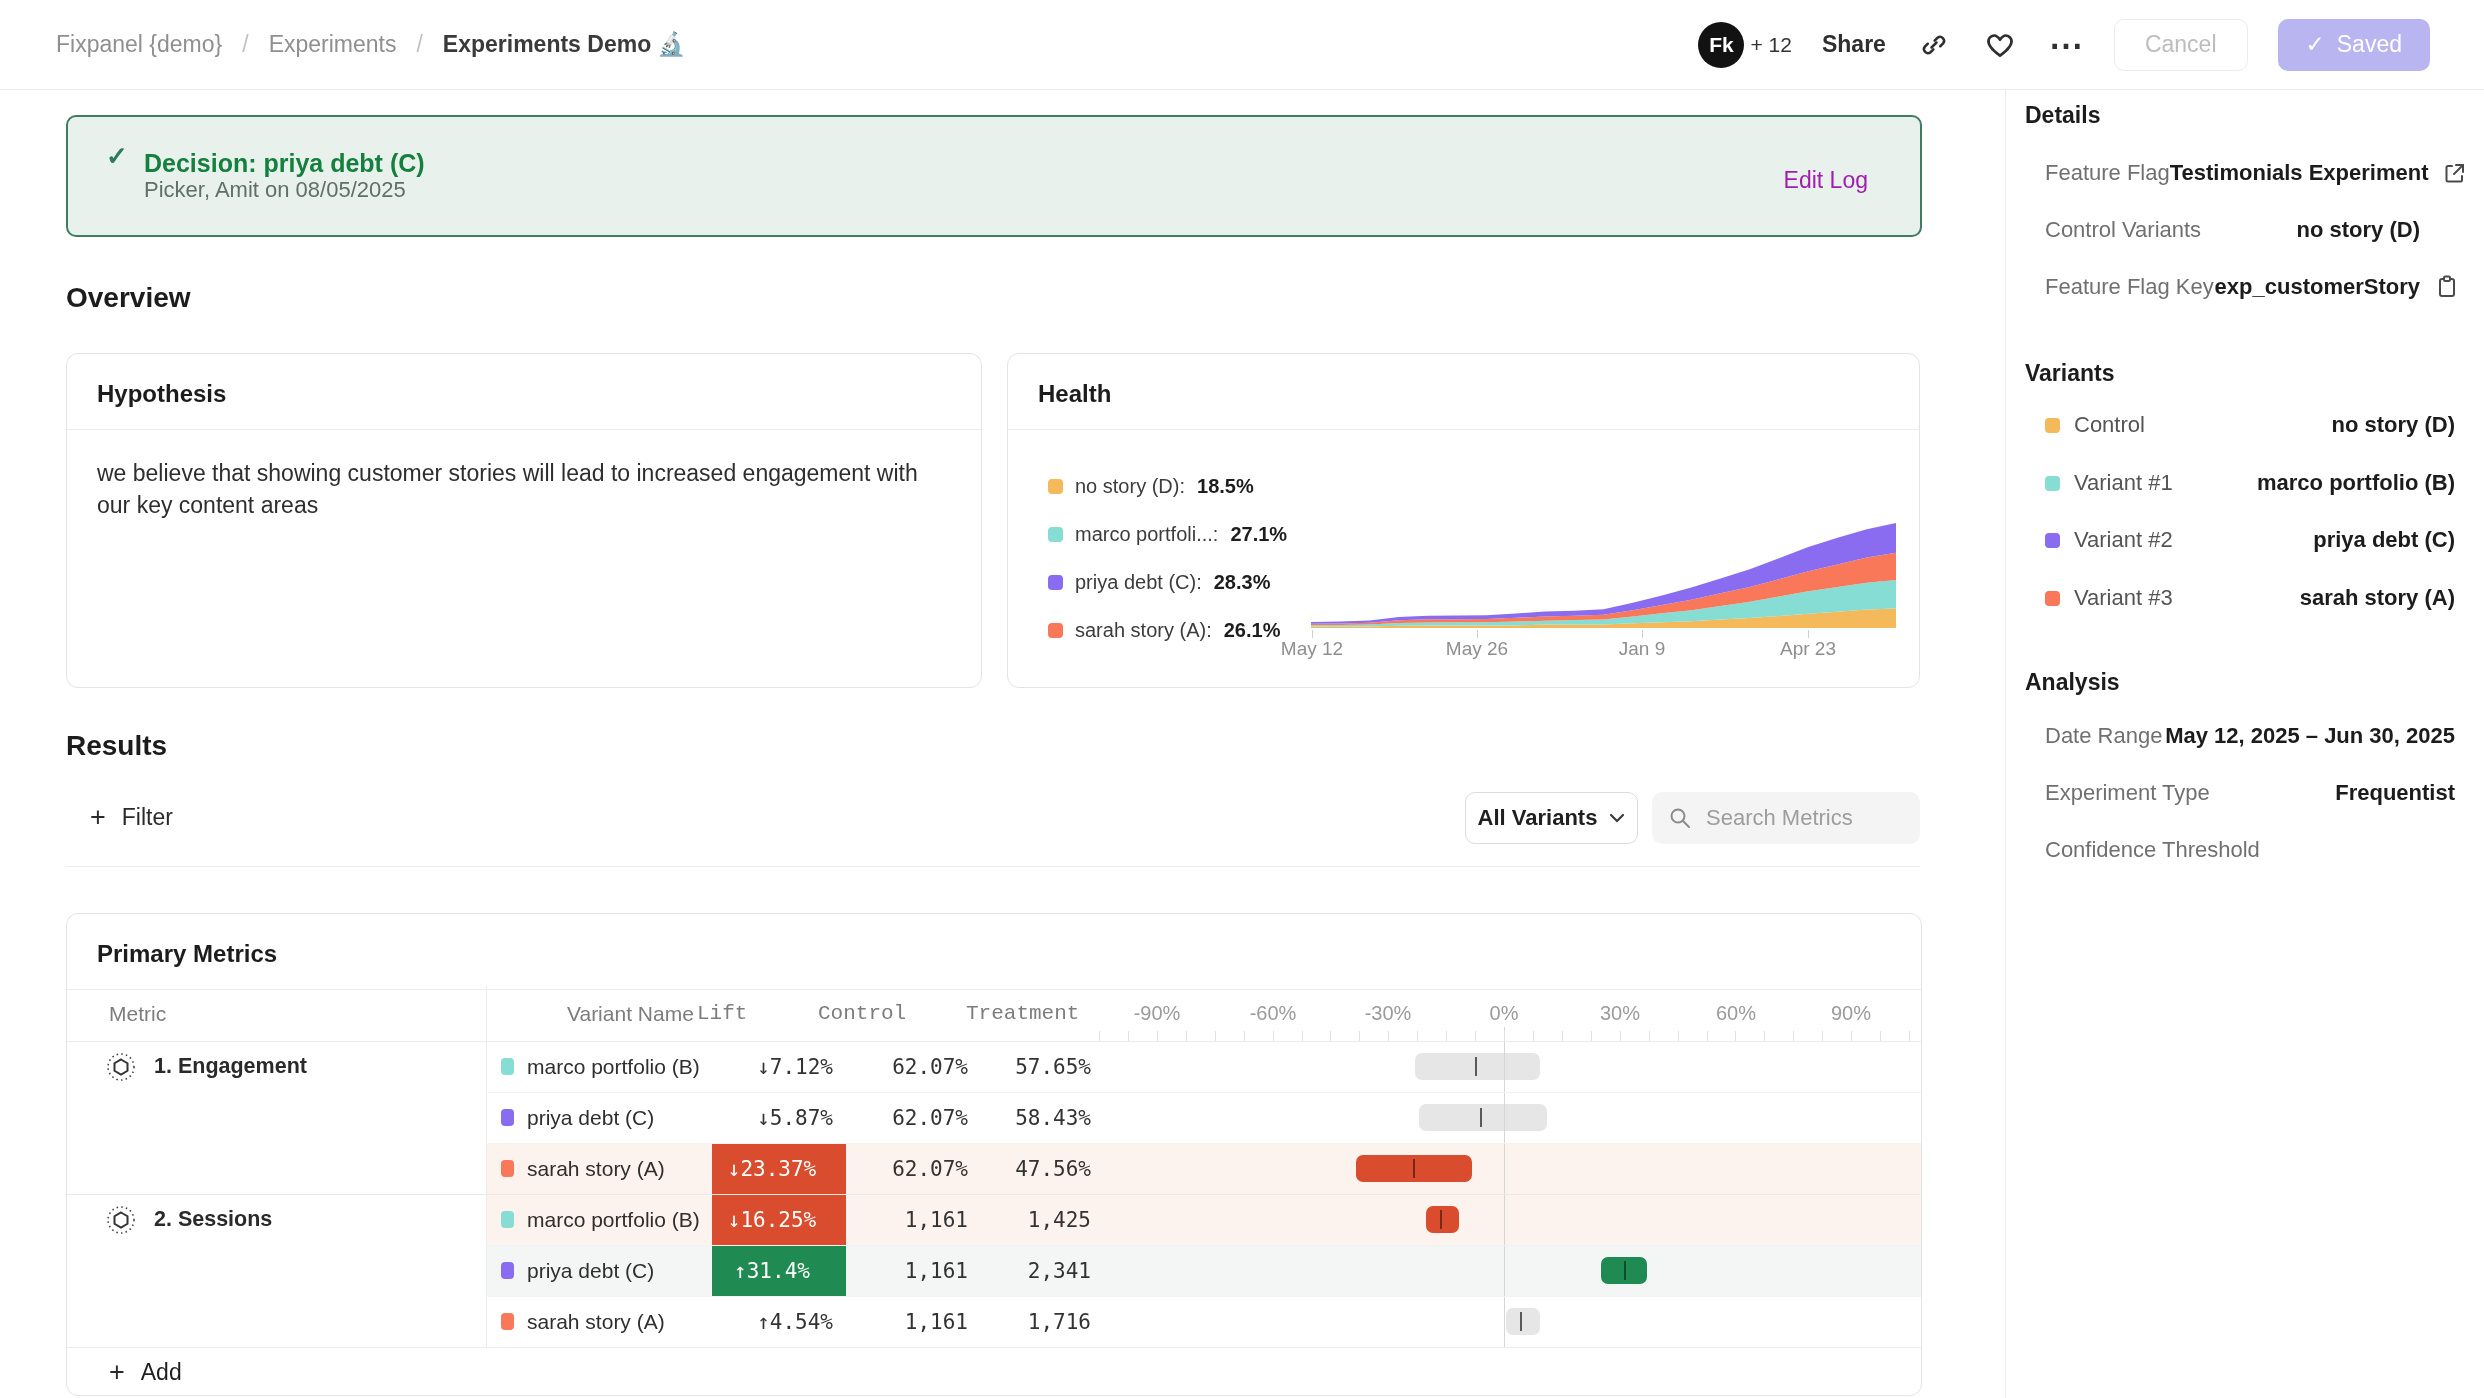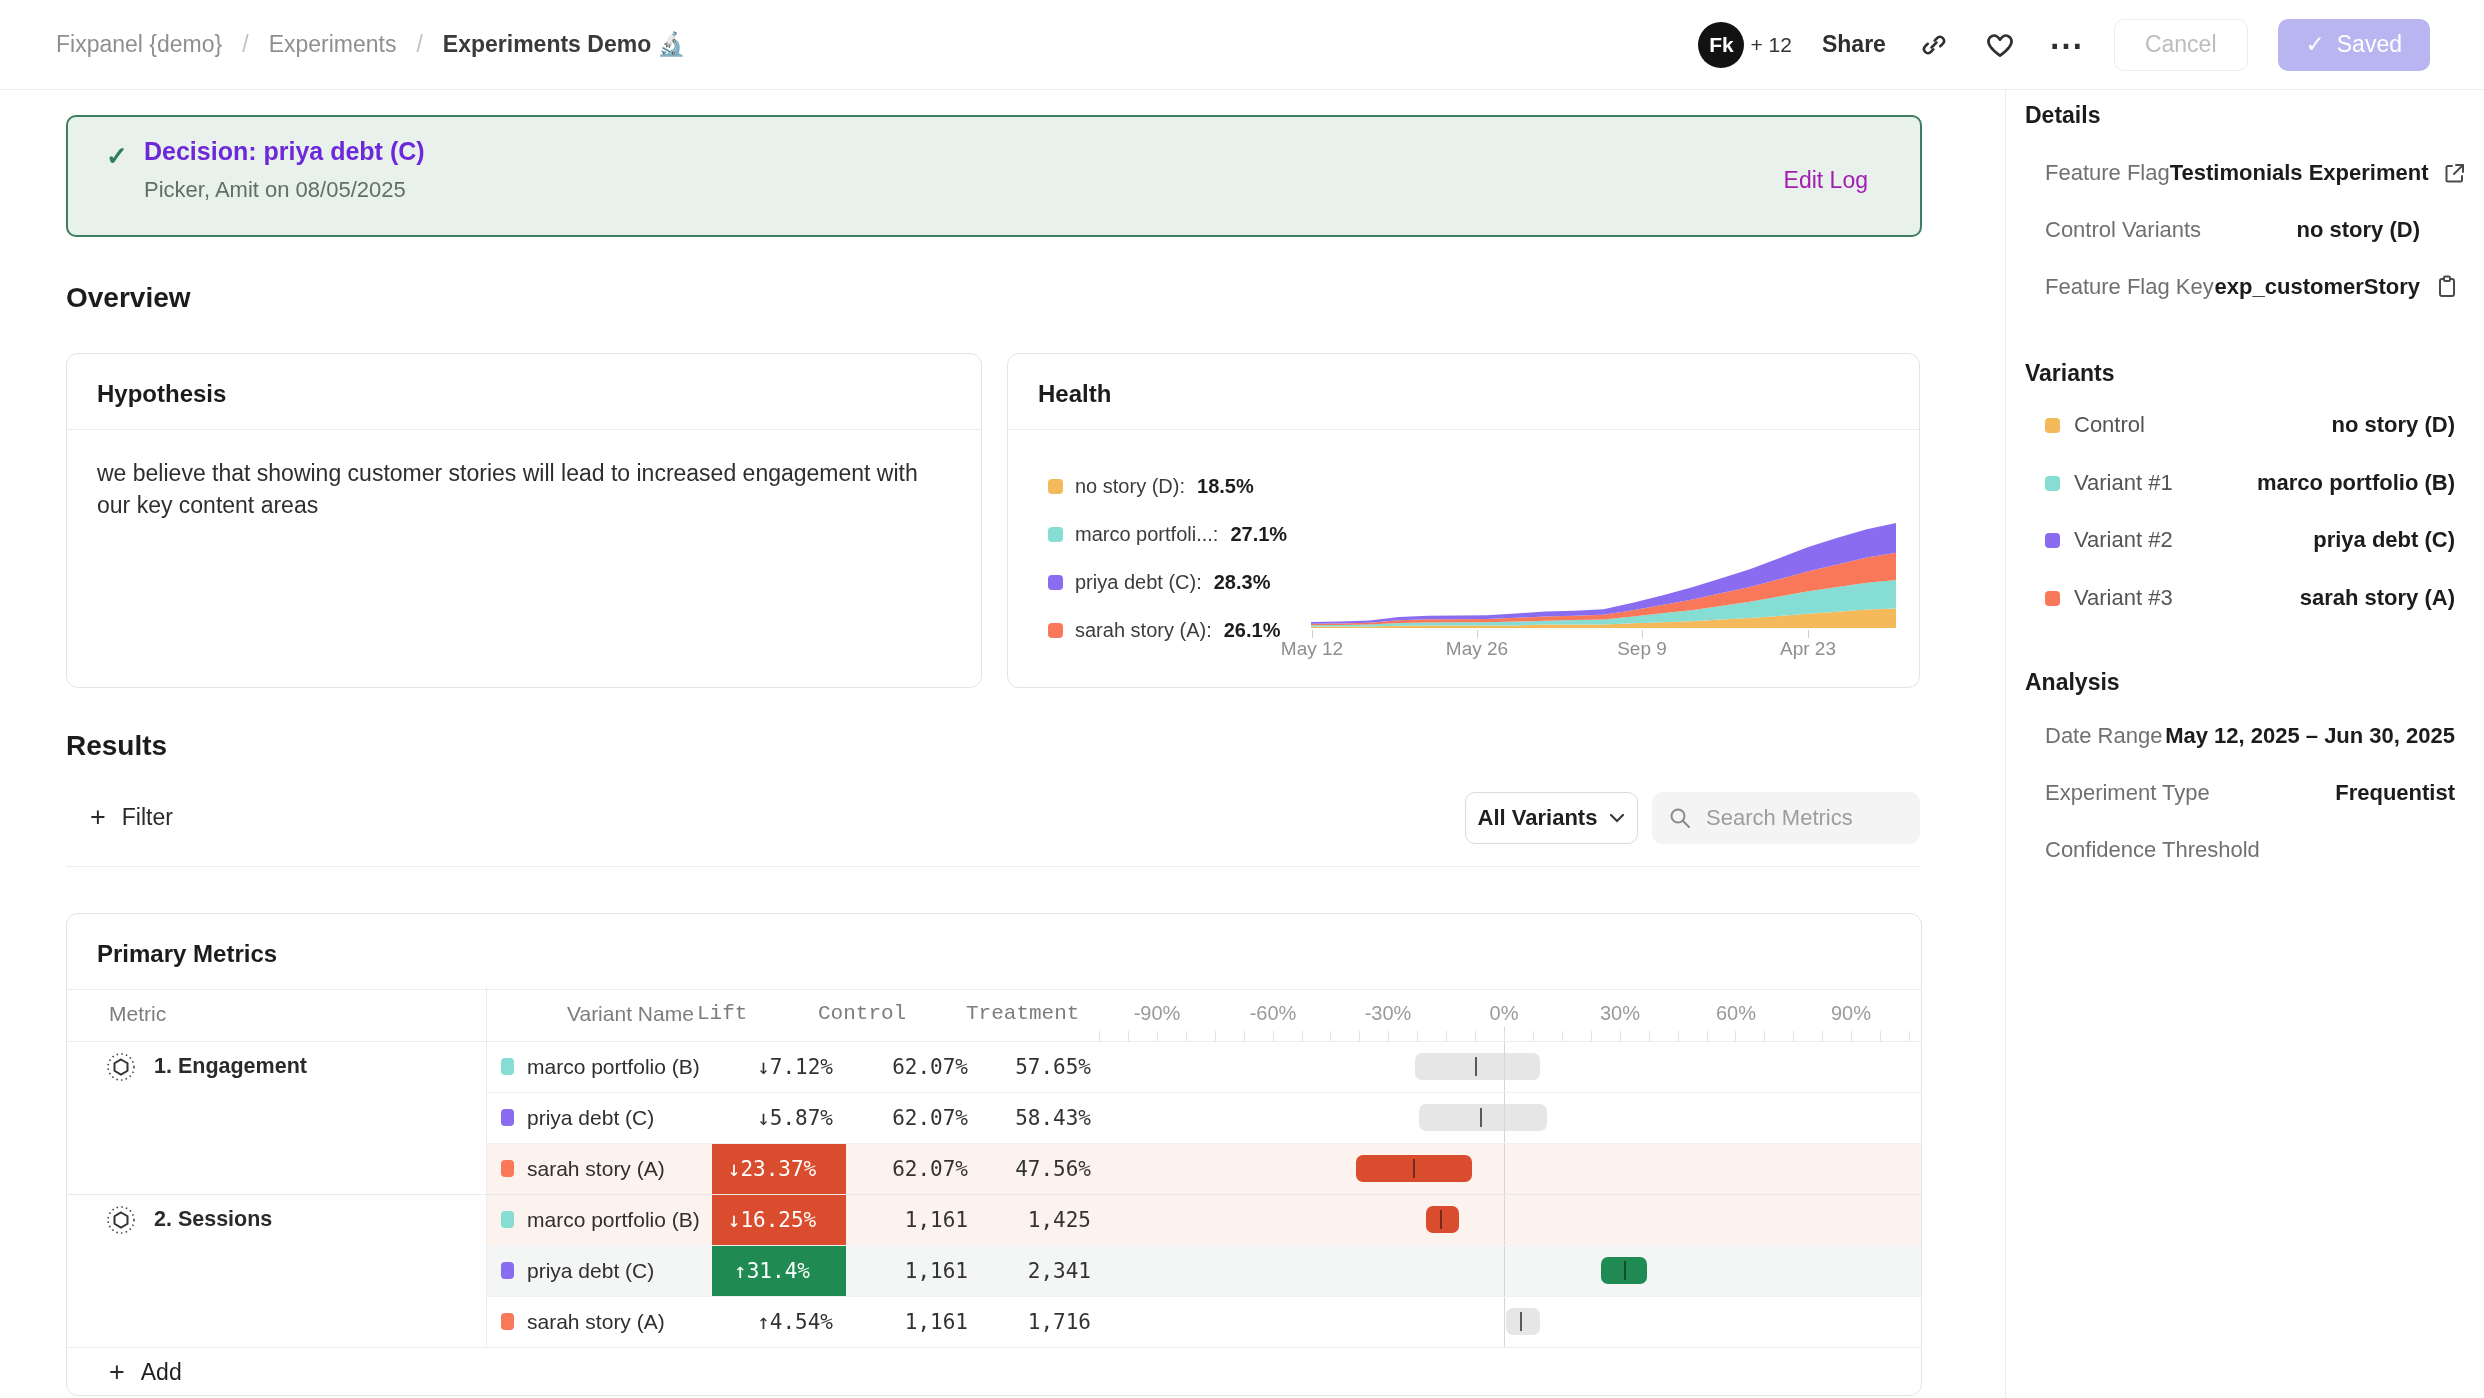--- a/index.html
+++ b/index.html
@@ -25,21 +25,21 @@
   .btn-saved{height:52px;padding:0 28px;border:none;border-radius:10px;color:#fff;
       font-size:23px;font-family:inherit;display:flex;align-items:center;gap:12px;cursor:pointer;}
 
   
   .sidebar-divider{position:absolute;left:2005px;top:89px;width:1px;height:1309px;background:#ececec;}
 
   
   .banner{position:absolute;left:66px;top:115px;width:1856px;height:122px;border-radius:10px;
       border:2px solid #3e7d5f;background:#e9f1ec;box-sizing:border-box;}
   .banner-check{position:absolute;left:38px;top:24px;font-size:26px;color:#2e7d5b;font-weight:700;}
-  .banner-title{position:absolute;left:76px;top:20px;font-size:25px;font-weight:700;color:#6d28d9;}
+  .banner-title{position:absolute;left:76px;top:32px;font-size:25px;font-weight:700;color:#15803d;}
   .banner-sub{position:absolute;left:76px;top:60px;font-size:22px;color:#5f7066;}
   .banner-action{position:absolute;right:52px;top:0;height:126px;display:flex;align-items:center;font-size:23px;color:#a21caf;cursor:pointer;}
 
   
   .sec-title{position:absolute;left:66px;font-size:28px;font-weight:700;color:#1c1c1c;}
 
   
   .card{position:absolute;background:#fff;border:1px solid #e4e4e4;border-radius:12px;box-sizing:border-box;}
   .card-h{position:absolute;left:30px;top:26px;font-size:24px;font-weight:700;color:#1c1c1c;text-align:center;}
   .card-div{position:absolute;left:0;top:75px;width:100%;height:1px;background:#ececec;}
@@ -196,21 +196,21 @@
         <polygon points="0.0,107.8 29.3,107.5 58.5,106.8 87.8,104.2 117.0,103.3 146.3,103.2 175.5,103.0 204.8,101.8 234.0,100.5 263.3,99.7 292.5,98.8 321.8,94.2 351.0,88.9 380.3,83.7 409.5,77.3 438.8,71.0 468.0,63.2 497.3,55.3 526.5,48.5 555.8,41.6 585.0,36.7 585.0,64.1 555.8,66.8 526.5,71.0 497.3,75.3 468.0,80.5 438.8,85.8 409.5,90.0 380.3,94.2 351.0,97.3 321.8,100.5 292.5,103.6 263.3,104.1 234.0,104.8 204.8,105.6 175.5,106.2 146.3,106.3 117.0,106.4 87.8,107.0 58.5,108.6 29.3,109.1 0.0,109.3" fill="#F87859"></polygon>
         <polygon points="0.0,105.9 29.3,105.5 58.5,104.4 87.8,101.1 117.0,99.7 146.3,99.6 175.5,99.3 204.8,97.5 234.0,95.6 263.3,94.8 292.5,93.3 321.8,86.8 351.0,79.4 380.3,71.6 409.5,62.6 438.8,53.2 468.0,42.2 497.3,31.1 526.5,21.7 555.8,13.3 585.0,7.0 585.0,36.7 555.8,41.6 526.5,48.5 497.3,55.3 468.0,63.2 438.8,71.0 409.5,77.3 380.3,83.7 351.0,88.9 321.8,94.2 292.5,98.8 263.3,99.7 234.0,100.5 204.8,101.8 175.5,103.0 146.3,103.2 117.0,103.3 87.8,104.2 58.5,106.8 29.3,107.5 0.0,107.8" fill="#8A6CF0"></polygon>
       </svg>
 
     <div class="hx-tick" style="left:304px"></div>
     <div class="hx-tick" style="left:469px"></div>
     <div class="hx-tick" style="left:634px"></div>
     <div class="hx-tick" style="left:800px"></div>
     <div class="hx-lbl" style="left:304px">May 12</div>
     <div class="hx-lbl" style="left:469px">May 26</div>
-    <div class="hx-lbl" style="left:634px">Sep 9</div>
+    <div class="hx-lbl" style="left:634px">Jan 9</div>
     <div class="hx-lbl" style="left:800px">Apr 23</div>
   </div>
 
   <div class="sec-title" style="top:730px">Results</div>
 
   <div class="filter-btn">
     <span class="plus-ic">+</span>
     <span class="filter-lbl">Filter</span>
   </div>
 

